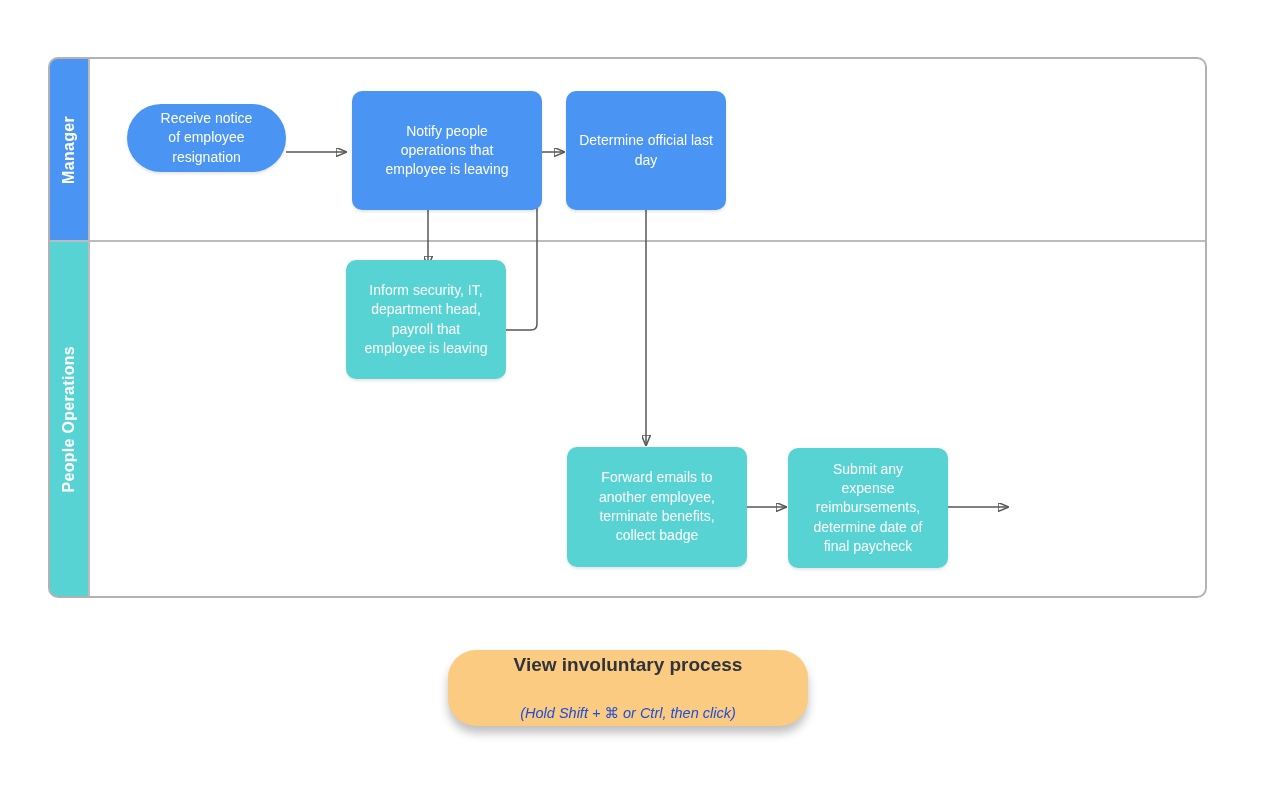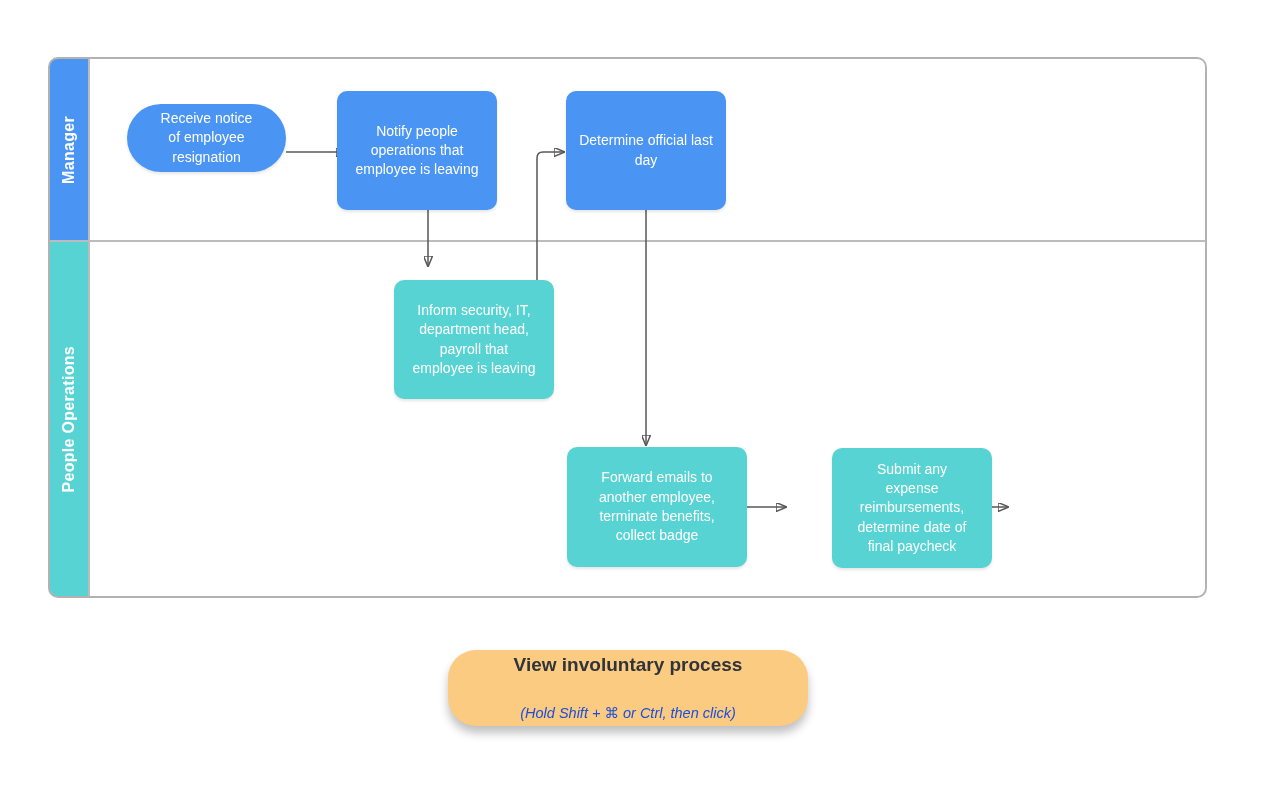--- a/index.html
+++ b/index.html
@@ -48,25 +48,25 @@
     text-align: center;
     color: #ffffff; font-size: 14px; line-height: 1.38;
     border-radius: 10px;
     box-shadow: 0 2px 3px rgba(0,0,0,0.10);
   }
   .node.blue { background: #4a94f4; }
   .node.teal { background: #58d3d3; }
   .node.terminator { border-radius: 47px; }
 
   .n-receive   { left: 127px;  top: 104px; width: 159px; height: 68px;  padding: 0 26px; }
-  .n-notify    { left: 337px;  top: 91px;  width: 160px; height: 119px; padding: 0 11px; }
+  .n-notify    { left: 352px;  top: 91px;  width: 190px; height: 119px; padding: 0 20px; }
   .n-determine { left: 566px;  top: 91px;  width: 160px; height: 119px; padding: 0 10px; }
-  .n-inform    { left: 346px;  top: 280px; width: 160px; height: 119px; padding: 0 18px; margin-left: 48px; }
+  .n-inform    { left: 346px;  top: 260px; width: 160px; height: 119px; padding: 0 18px; }
   .n-forward   { left: 567px;  top: 447px; width: 180px; height: 120px; padding: 0 24px;  }
-  .n-submit    { left: 788px;  top: 448px; width: 160px; height: 120px; padding: 0 18px; margin-left: 44px; }
+  .n-submit    { left: 788px;  top: 448px; width: 160px; height: 120px; padding: 0 18px; }
   .n-end       { left: 1010px; top: 460px; width: 160px; height: 95px;  }
 
   
   .link-button {
     position: absolute; left: 448px; top: 650px;
     width: 360px; height: 76px;
     background: #fbcb81;
     border-radius: 28px;
     display: flex; flex-direction: column;
     align-items: center; justify-content: center;

